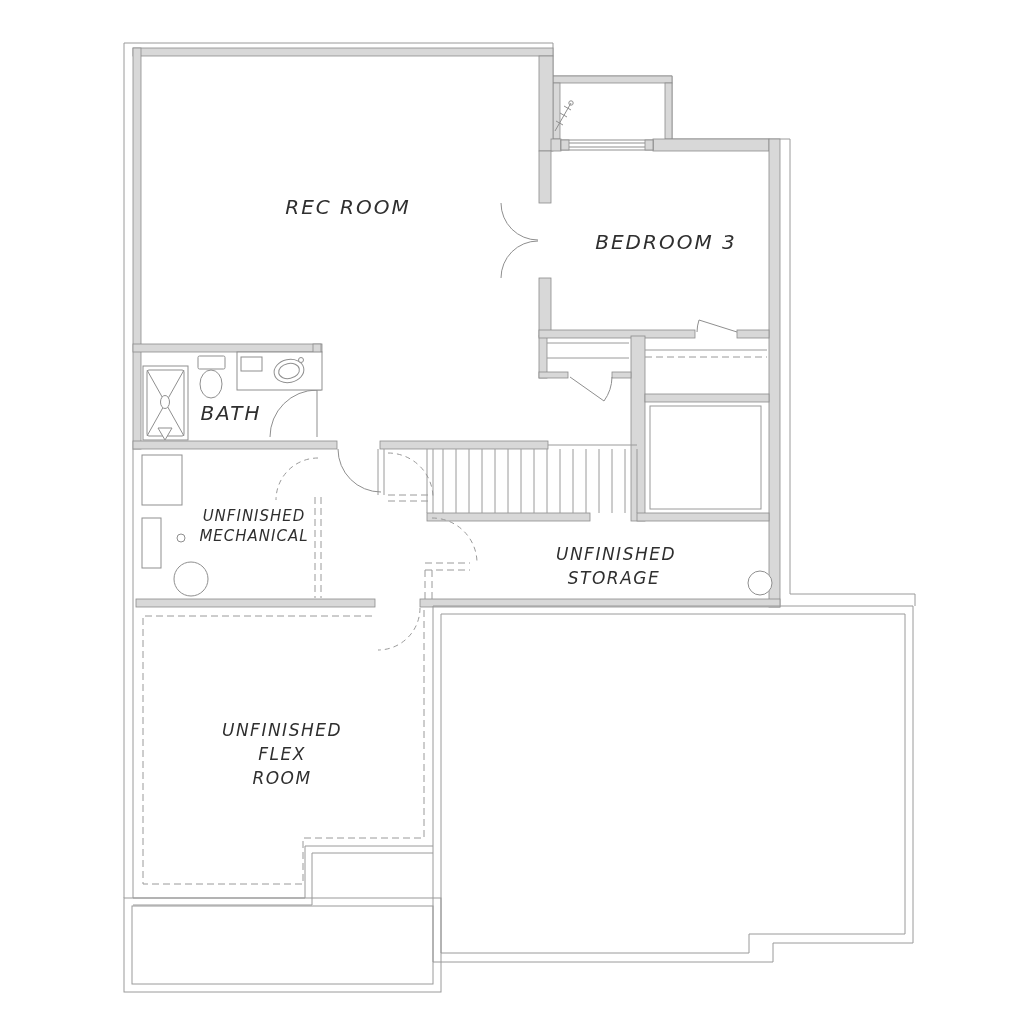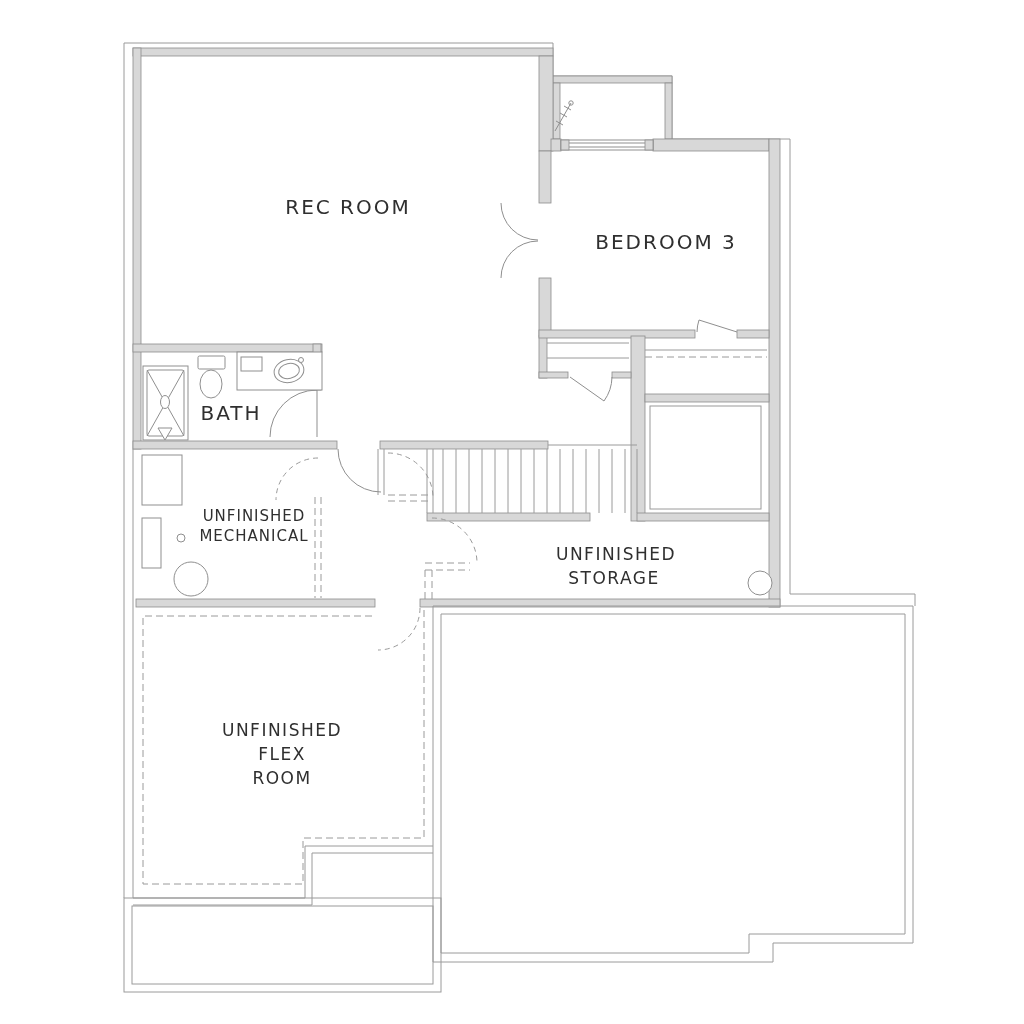--- a/index.html
+++ b/index.html
@@ -1,16 +1,16 @@
 <!DOCTYPE html>
 <html><head>
 <meta charset="utf-8">
 <style>
   html,body{margin:0;padding:0;background:#ffffff;}
-  .plan-wrap{width:1024px;height:1024px;position:relative;background:#fff;overflow:hidden;}
+  .plan-wrap{width:1024px;height:1024px;position:relative;background:#fff;overflow:hidden;font-style:italic;}
   svg{display:block;}
   .room-label{font-family:"DejaVu Sans", sans-serif;fill:#2f2f2f;letter-spacing:2px;}
   .lbl-big{font-size:20px;}
   .lbl-med{font-size:17px;letter-spacing:1.5px;}
   .lbl-small{font-size:15px;letter-spacing:1px;}
   .wall{fill:#d8d8d8;stroke:#8c8c8c;stroke-width:0.8;}
   .thin{fill:none;stroke:#9a9a9a;stroke-width:1;}
   .thin2{fill:none;stroke:#8f8f8f;stroke-width:1;}
   .dash{fill:none;stroke:#9a9a9a;stroke-width:1;stroke-dasharray:7 4;}
   .dash-arc{fill:none;stroke:#9a9a9a;stroke-width:1;stroke-dasharray:5 4;}

